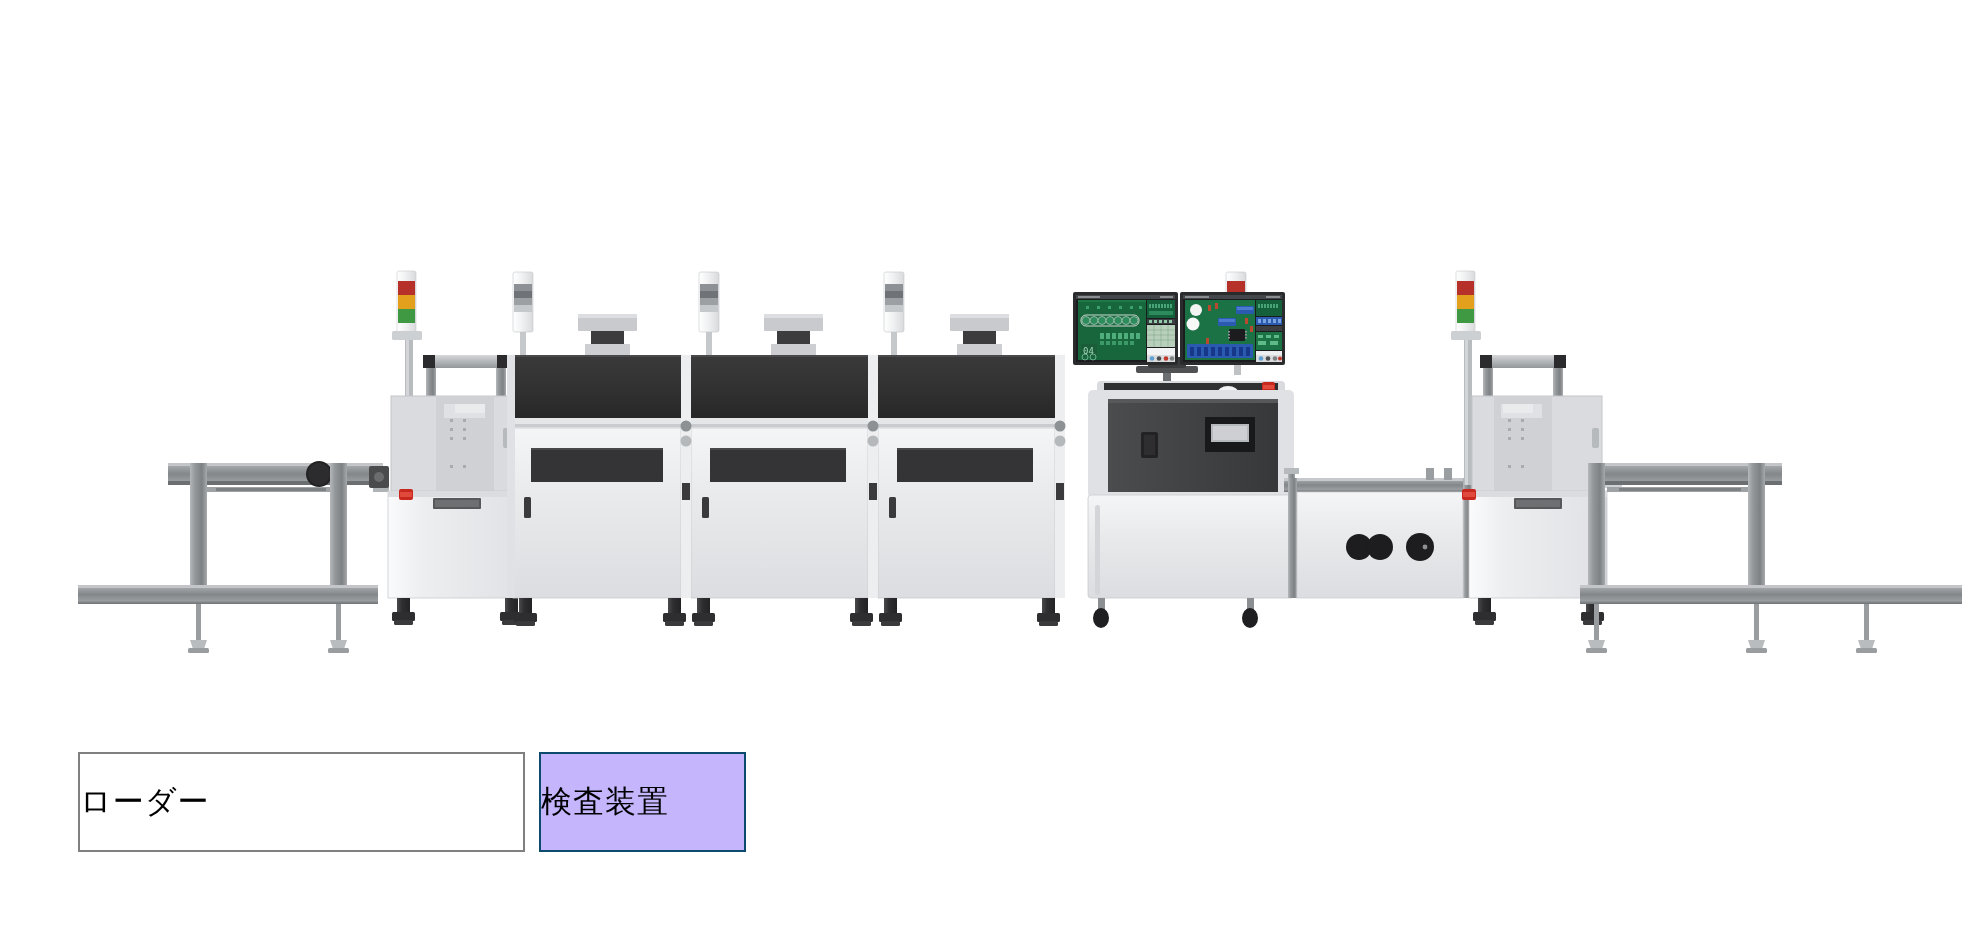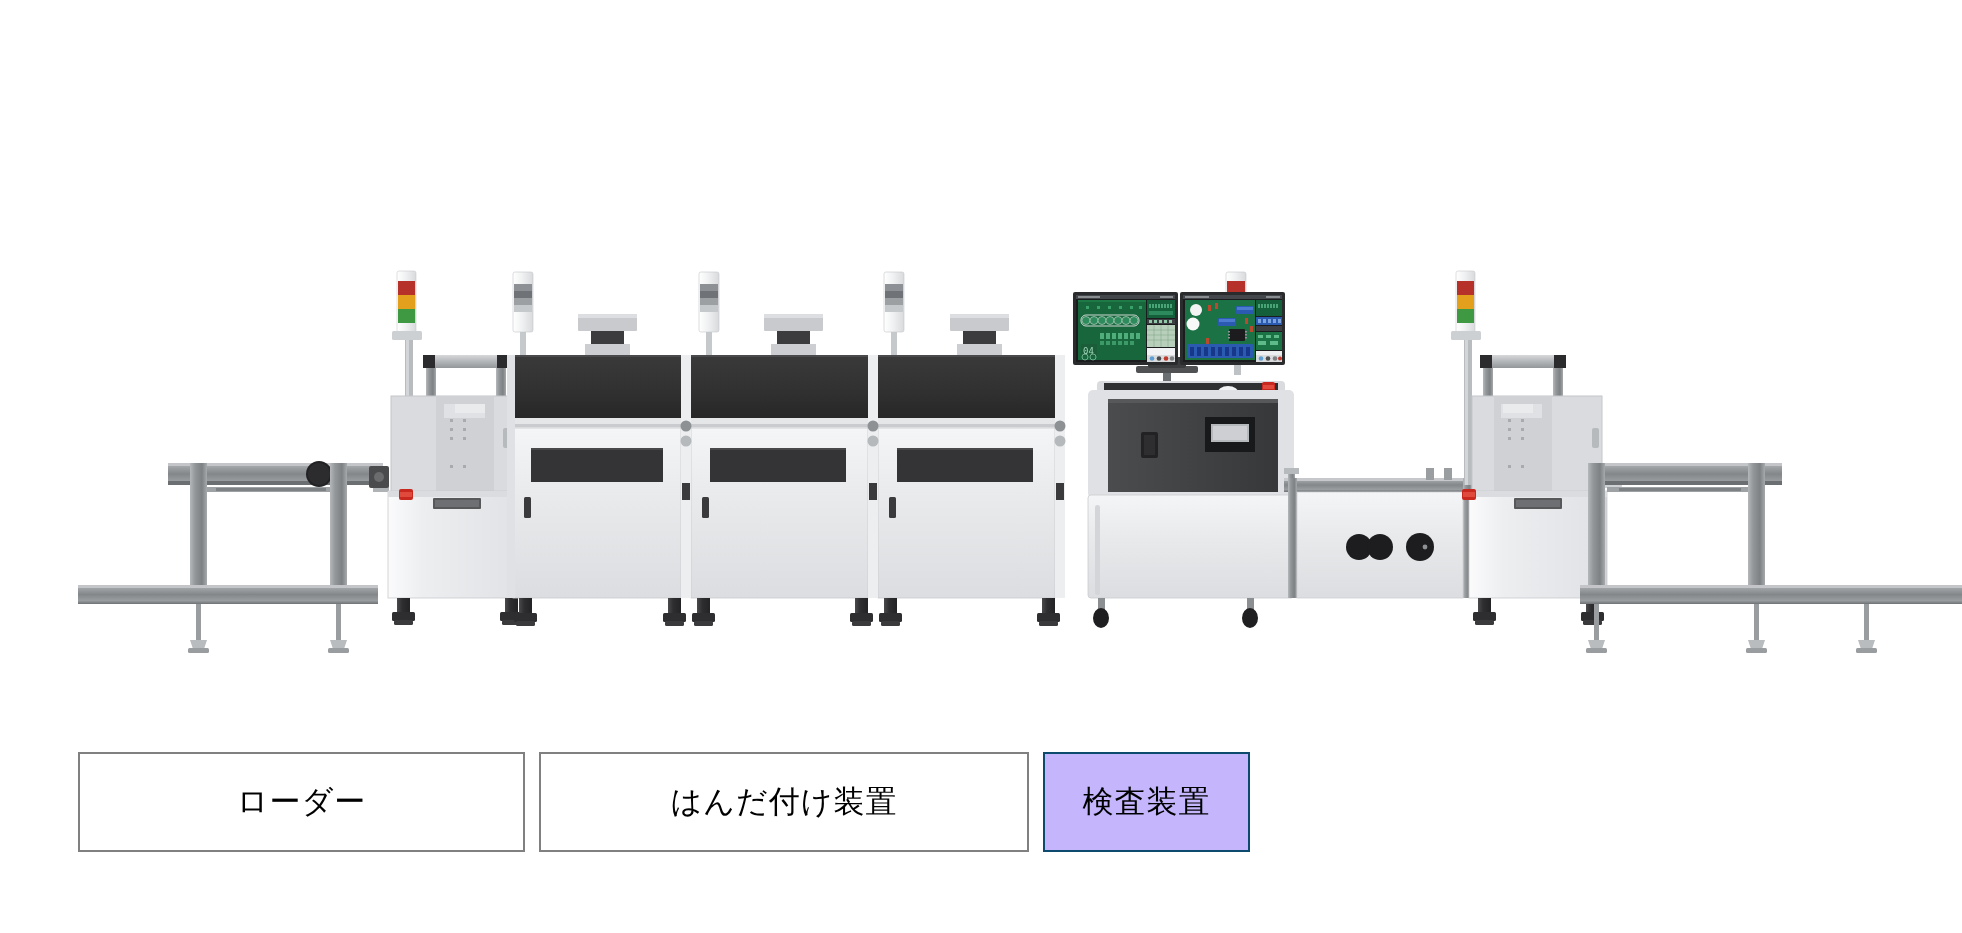--- a/index.html
+++ b/index.html
@@ -9,21 +9,21 @@
     font-family:"Liberation Sans","DejaVu Sans",sans-serif;
   }
 
   
   #line-illustration { position:absolute; left:0; top:0; width:1962px; height:700px; }
 
   
   #label-row { position:absolute; left:78px; top:752px; width:1806px; height:100px; display:flex; gap:14px; }
   .label-box {
     border:2px solid #808080; background:#ffffff;
-    display:flex; align-items:center; justify-content:center;
+    display:flex; align-items:center; 
     font-size:31px; color:#000000; letter-spacing:1px;
     font-family:"DejaVu Sans","Liberation Sans",sans-serif;
   }
   .label-box.selected { background:#c4b5fd; border:2px solid #0c4a6e; }
   .lb-loader    { flex:0 0 447px; }
   .lb-solder    { flex:0 0 490px; }
   .lb-inspect   { flex:0 0 207px; }
   .lb-unloader  { flex:0 0 620px; }
 </style>
 </head>
@@ -641,19 +641,16 @@
     </g>
   </g>
 
 </svg>
 </div>
 
 <div id="label-row">
   <div class="label-box lb-loader">
     <span>ローダー</span>
   </div>
-  <div class="label-box lb-solder">
-    <span>はんだ付け装置</span>
-  </div>
   <div class="label-box lb-inspect selected">
     <span>検査装置</span>
   </div>
 </div>
 
 </body></html>

